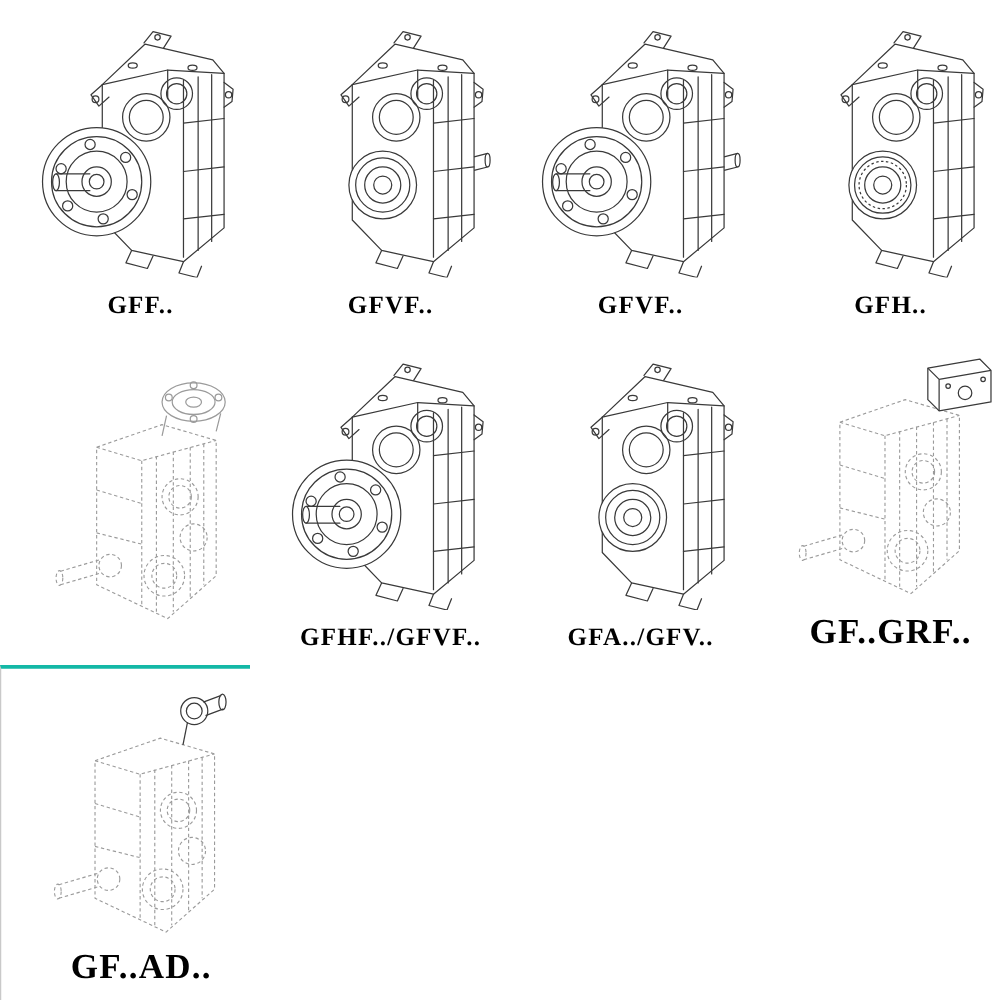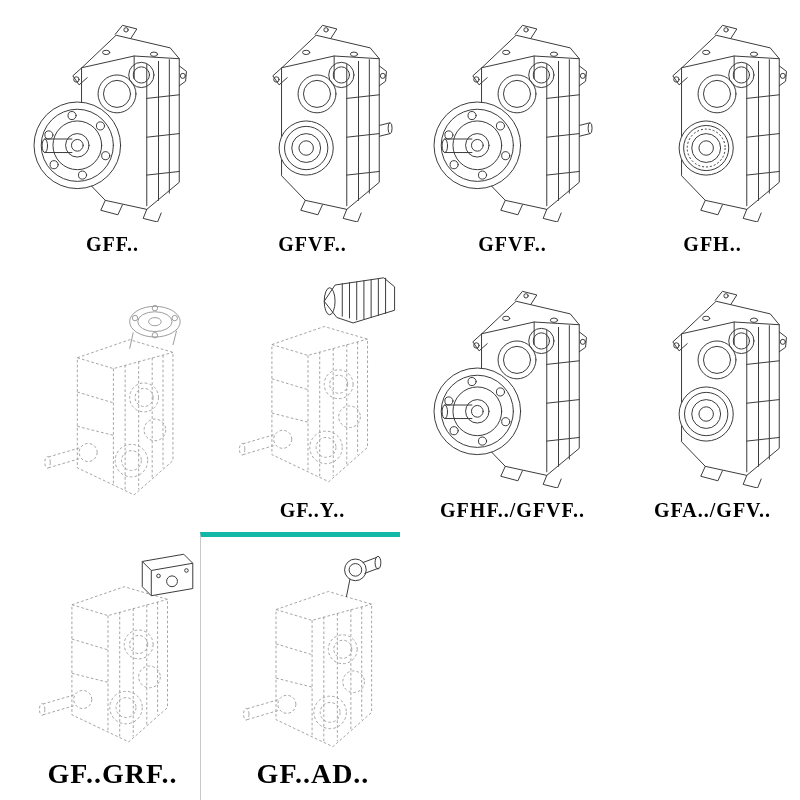--- a/index.html
+++ b/index.html
@@ -15,21 +15,21 @@
     width:800px;height:800px;
   }
   .cell{
     display:flex;flex-direction:column;align-items:center;justify-content:flex-end;
     box-sizing:border-box;
     padding-bottom:4px;
     padding-left:25px;
   }
   .cell.boxed{
     border-left:1px solid #c9c9c9;
-    border-top:5px solid #14b8a6;
+    border-top:3px solid #14b8a6;
   }
   .art{
     flex:1;display:flex;align-items:center;justify-content:center;
     width:100%;
   }
   svg.drawing{width:186px;height:212px;display:block;}
   .label{
     font-weight:700;
     font-size:20px;
     letter-spacing:1px;
@@ -215,29 +215,20 @@
 
   <div class="cell">
     <div class="art">
       <svg class="drawing" viewBox="0 0 190 235">
         <use href="#g-housing-d" class="ink-light" transform="translate(-8,16)"></use>
         <use href="#g-adflange" class="ink-light"></use>
       </svg>
     </div>
   </div>
 
-  <div class="cell">
-    <div class="art">
-      <svg class="drawing" viewBox="0 0 190 235">
-        <use href="#g-housing-d" class="ink-light" transform="translate(-14,18)"></use>
-        <use href="#g-motor" class="ink"></use>
-      </svg>
-    </div>
-    <div class="label">GF..Y..</div>
-  </div>
 
   <div class="cell">
     <div class="art">
       <svg class="drawing" viewBox="0 0 190 235">
         <use href="#g-housing" class="ink"></use>
         <use href="#g-flange" class="ink"></use>
       </svg>
     </div>
     <div class="label">GFHF../GFVF..</div>
   </div>

